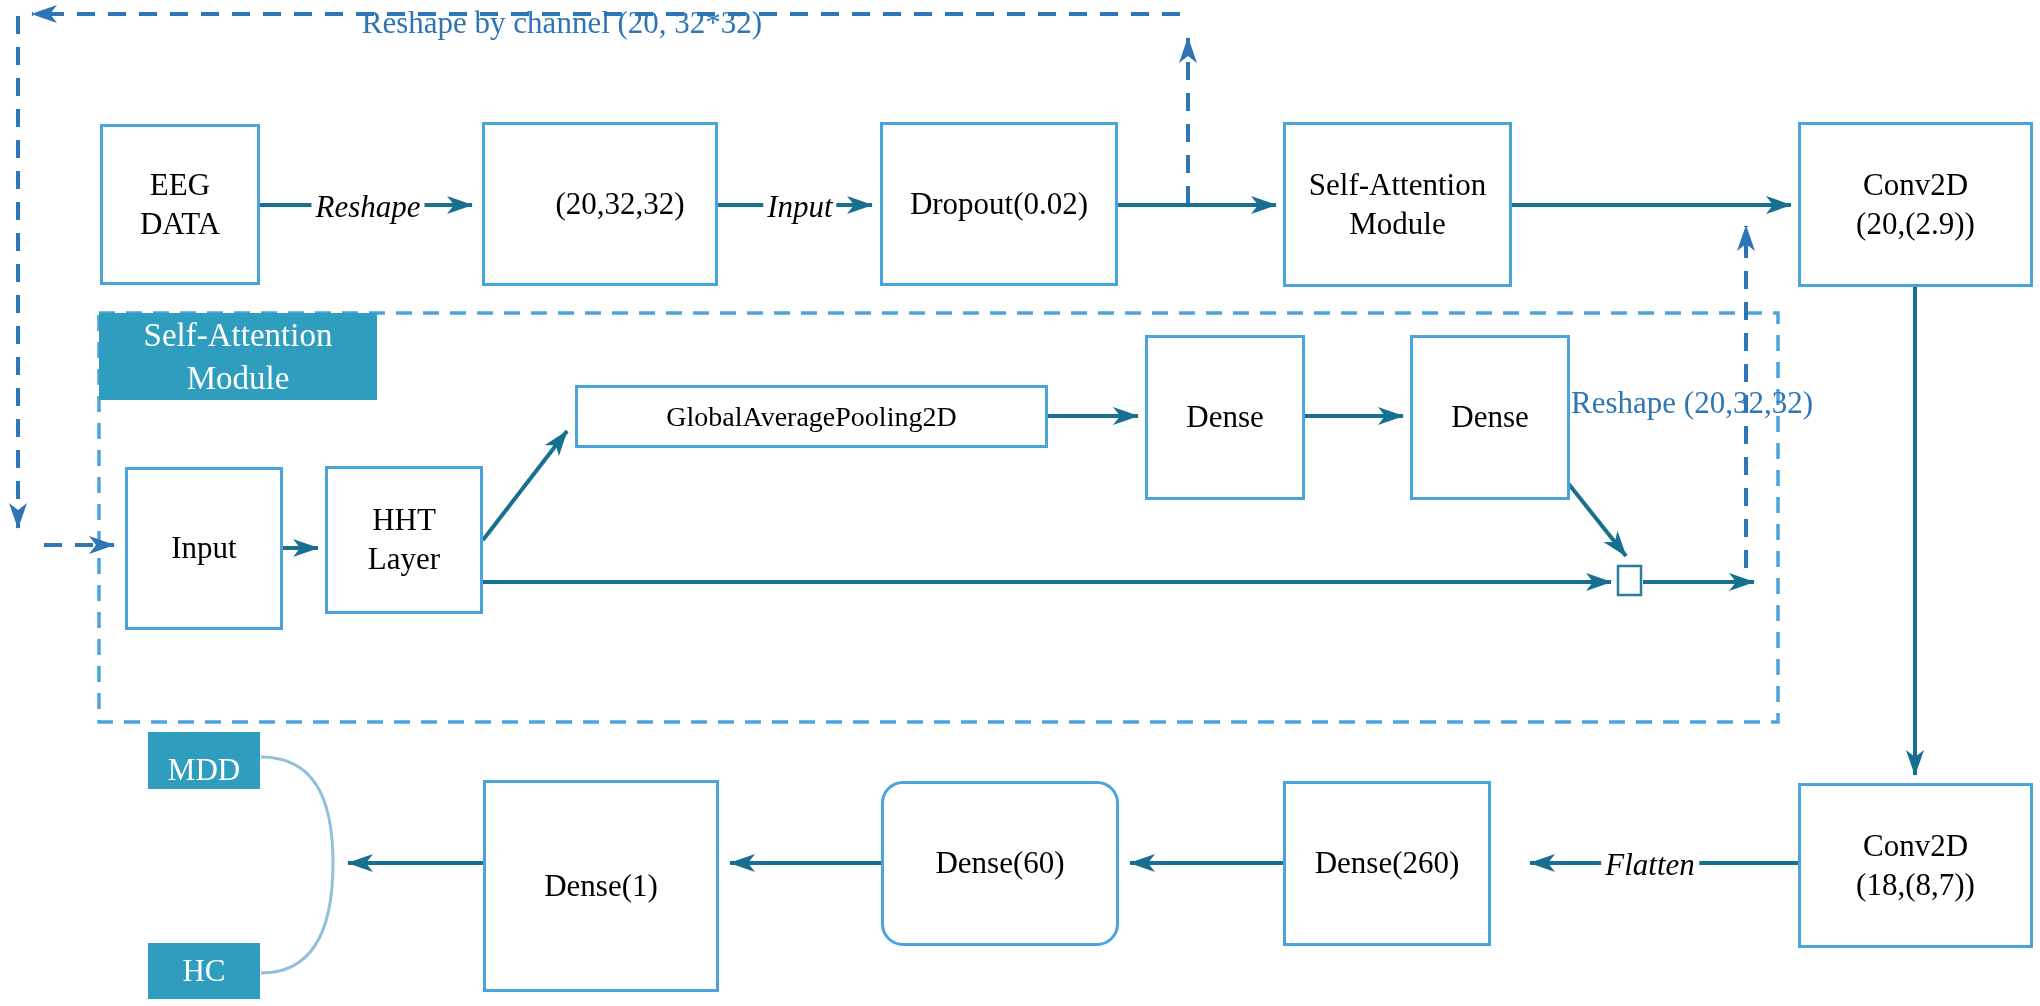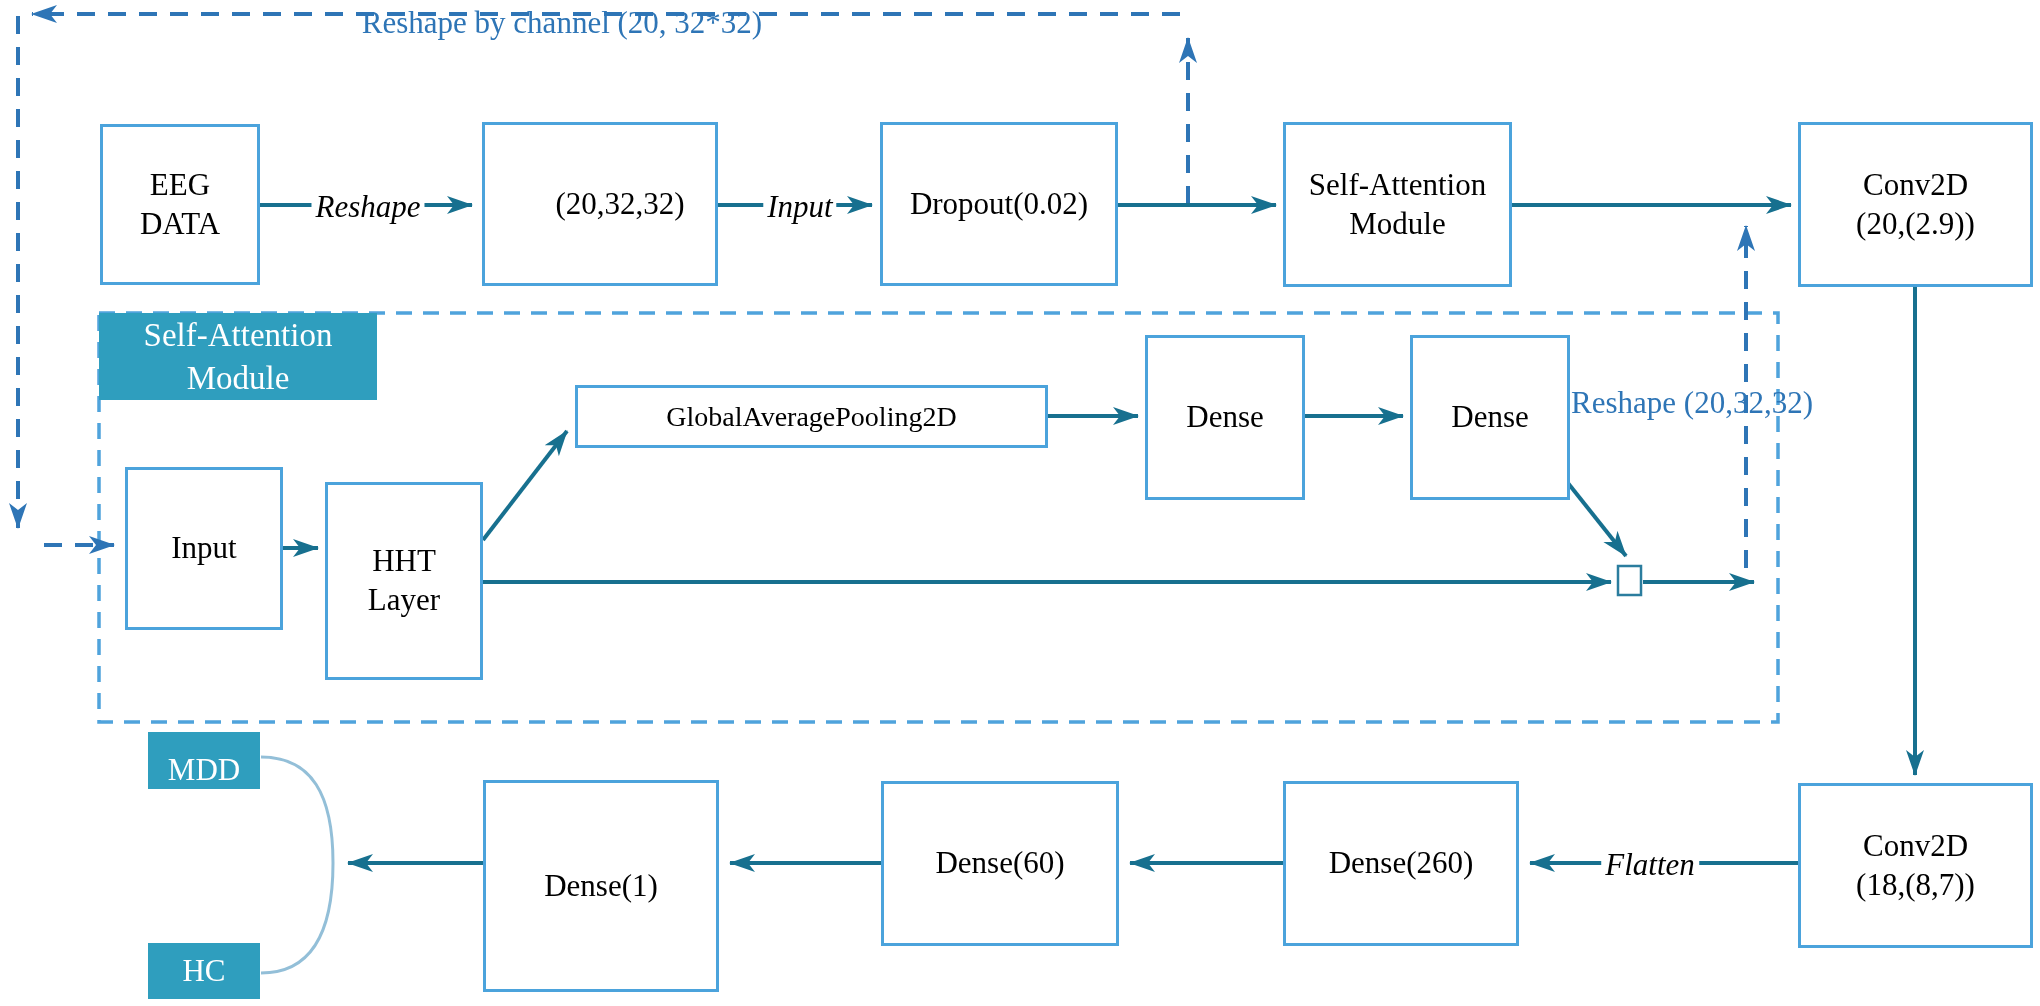--- a/index.html
+++ b/index.html
@@ -101,21 +101,21 @@
 
   <div class="teal" id="module-header" style="left:99px;top:313px;width:278px;height:87px;">
     <span>Self-Attention</span>
     <span>Module</span>
   </div>
 
   <div class="box" style="left:125px;top:467px;width:158px;height:163px;">
     <span>Input</span>
   </div>
 
-  <div class="box" style="left:325px;top:466px;width:158px;height:198px;margin-top:16px;">
+  <div class="box" style="left:325px;top:466px;width:158px;height:148px;">
     <span>HHT</span>
     <span>Layer</span>
   </div>
 
   <div class="box" style="left:575px;top:385px;width:473px;height:63px;font-size:28px;">
     <span>GlobalAveragePooling2D</span>
   </div>
 
   <div class="box" style="left:1145px;top:335px;width:160px;height:165px;">
     <span>Dense</span>
@@ -123,25 +123,25 @@
 
   <div class="box" style="left:1410px;top:335px;width:160px;height:165px;">
     <span>Dense</span>
   </div>
 
   <div class="box" style="left:1798px;top:783px;width:235px;height:165px;">
     <span>Conv2D</span>
     <span>(18,(8,7))</span>
   </div>
 
-  <div class="box" style="left:1283px;top:781px;width:236px;height:165px;">
+  <div class="box" style="left:1283px;top:781px;width:208px;height:165px;">
     <span>Dense(260)</span>
   </div>
 
-  <div class="box" style="left:881px;top:781px;width:238px;height:165px;">
+  <div class="box" style="left:881px;top:781px;width:238px;height:165px;border-radius:22px;">
     <span>Dense(60)</span>
   </div>
 
   <div class="box" style="left:483px;top:780px;width:236px;height:212px;">
     <span>Dense(1)</span>
   </div>
 
   <div class="teal" style="left:148px;top:732px;width:112px;height:57px;font-size:31px;justify-content:flex-end;">
     <span>MDD</span>
   </div>

